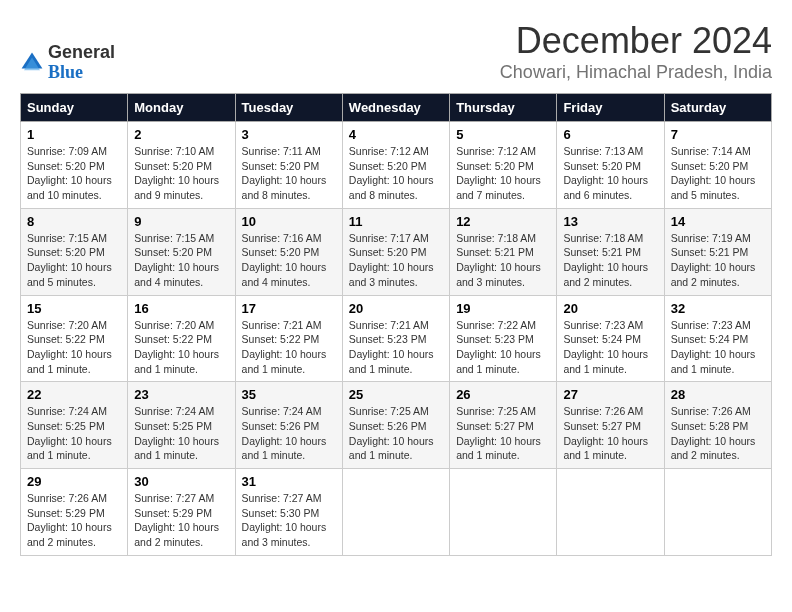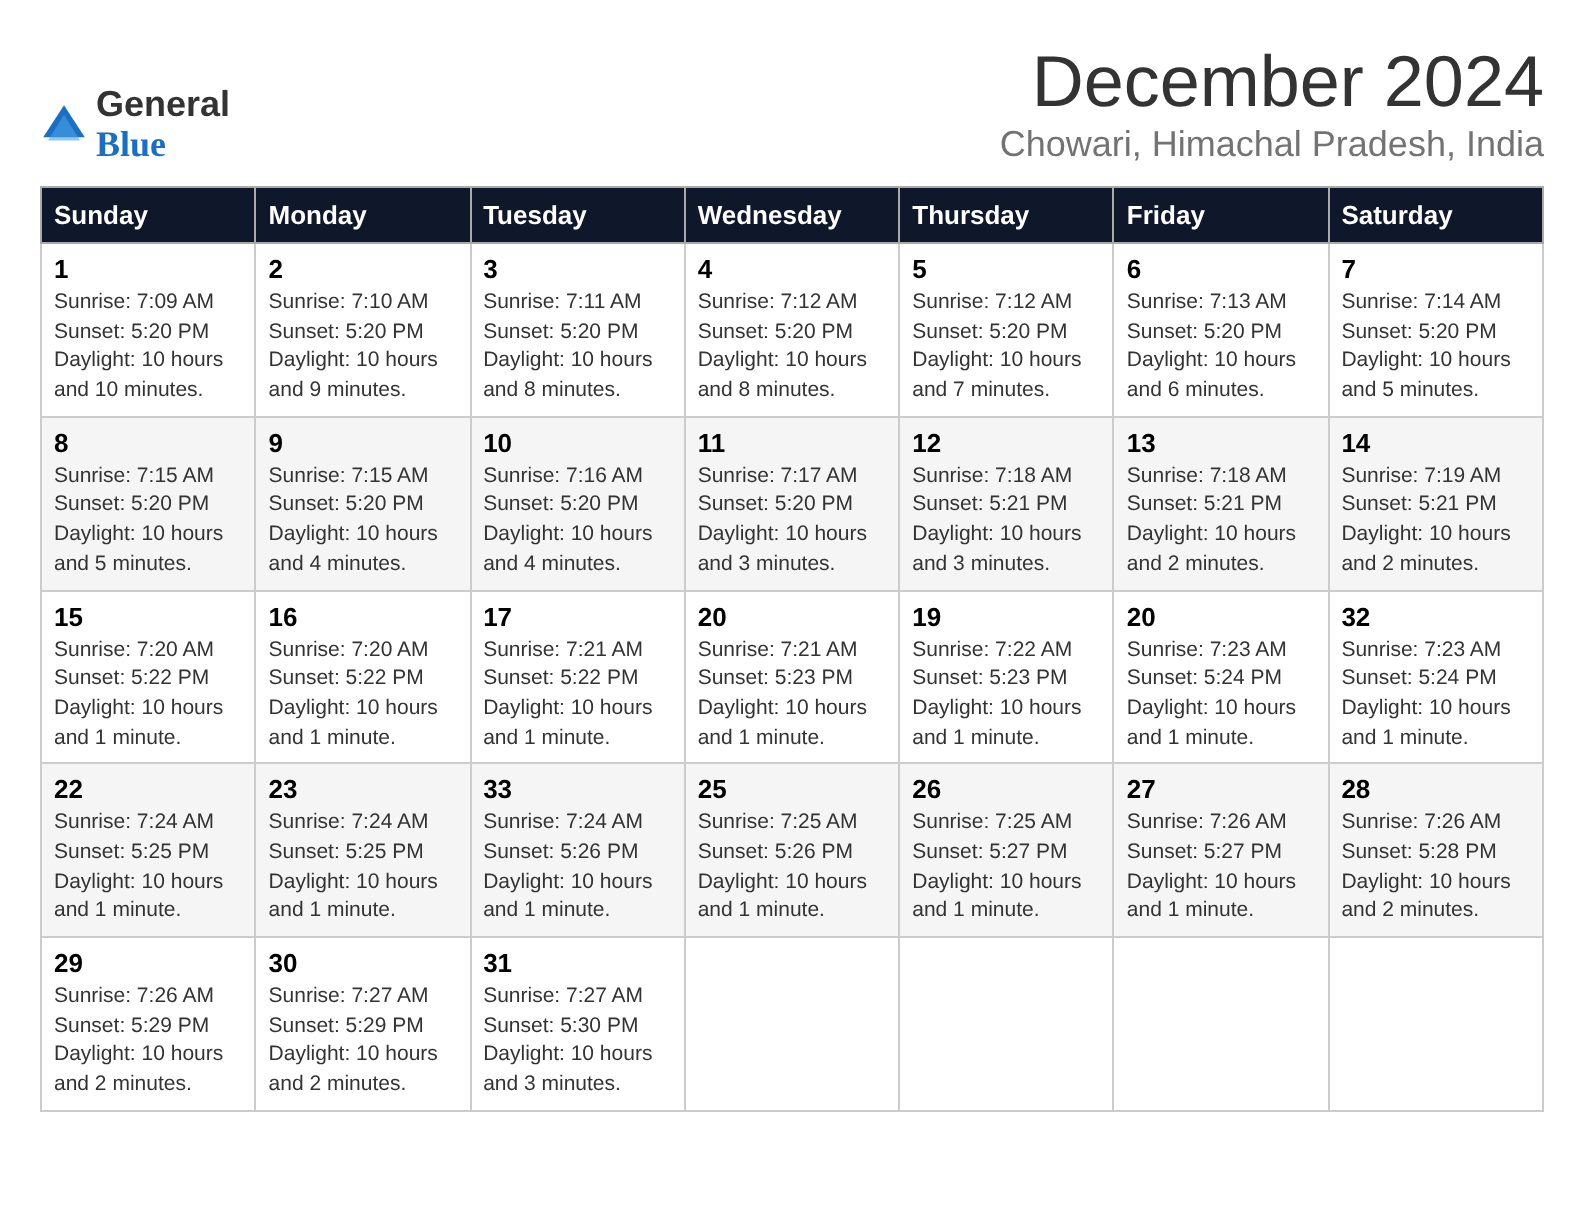--- a/index.html
+++ b/index.html
@@ -214,21 +214,21 @@
     <tr>
       <td>
         <span class="day-number">22</span>
         <div class="day-info">Sunrise: 7:24 AM<br>Sunset: 5:25 PM<br>Daylight: 10 hours and 1 minute.</div>
       </td>
       <td>
         <span class="day-number">23</span>
         <div class="day-info">Sunrise: 7:24 AM<br>Sunset: 5:25 PM<br>Daylight: 10 hours and 1 minute.</div>
       </td>
       <td>
-        <span class="day-number">33</span>
+        <span class="day-number">35</span>
         <div class="day-info">Sunrise: 7:24 AM<br>Sunset: 5:26 PM<br>Daylight: 10 hours and 1 minute.</div>
       </td>
       <td>
         <span class="day-number">25</span>
         <div class="day-info">Sunrise: 7:25 AM<br>Sunset: 5:26 PM<br>Daylight: 10 hours and 1 minute.</div>
       </td>
       <td>
         <span class="day-number">26</span>
         <div class="day-info">Sunrise: 7:25 AM<br>Sunset: 5:27 PM<br>Daylight: 10 hours and 1 minute.</div>
       </td>

